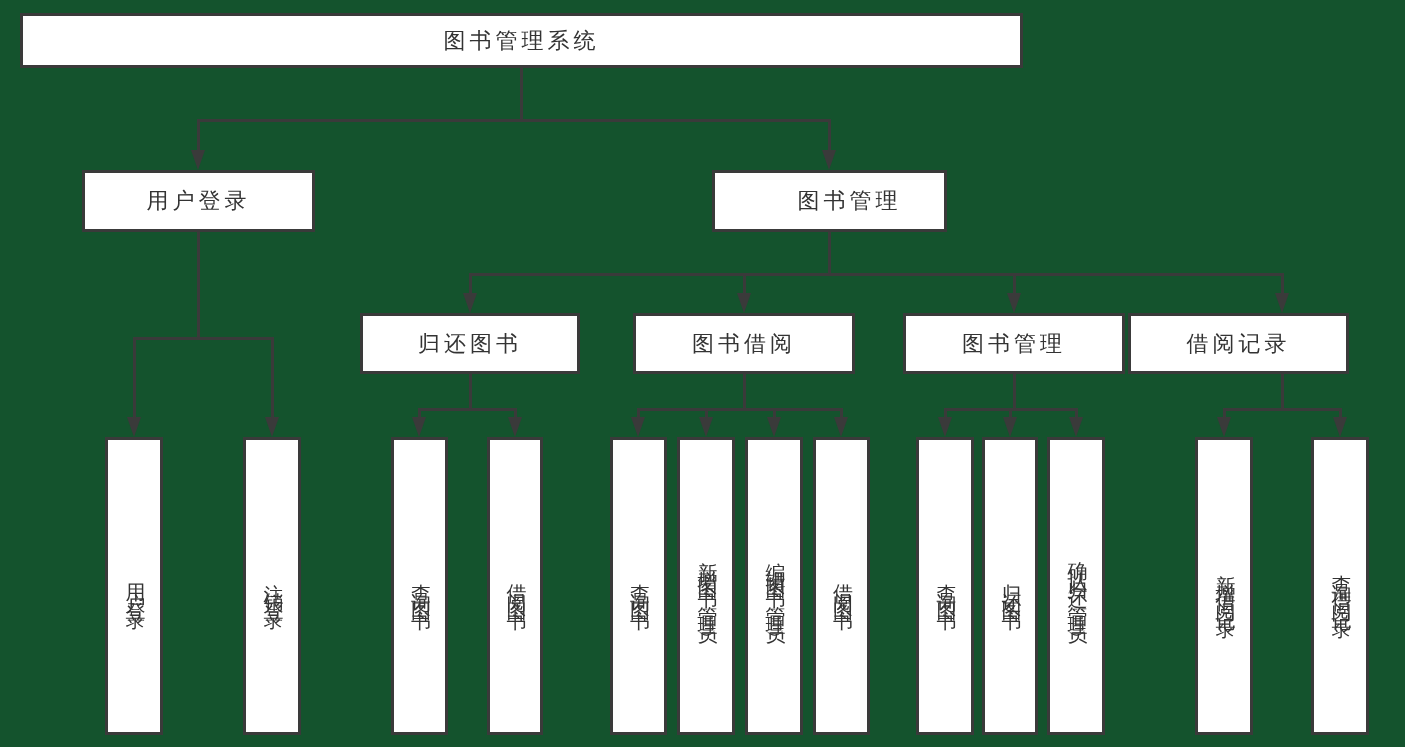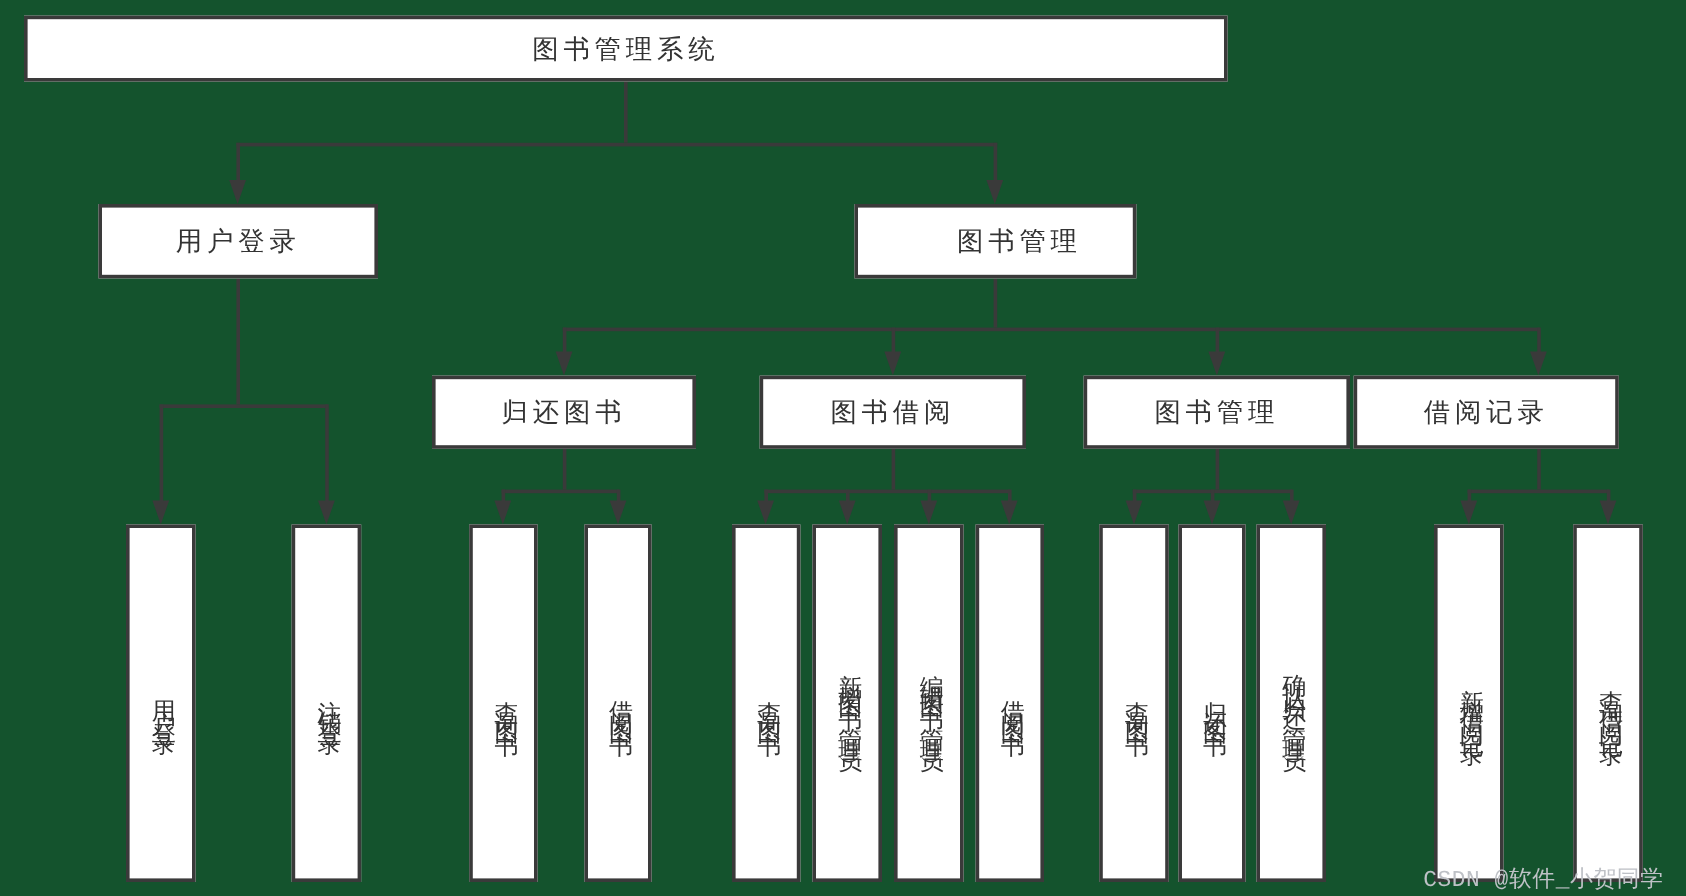--- a/index.html
+++ b/index.html
@@ -113,15 +113,14 @@
   <div class="node v" style="left:745px;top:437px;width:58px;height:298px;">编辑图书（管理员）</div>
   <div class="node v" style="left:813px;top:437px;width:57px;height:298px;">借阅图书</div>
 
   <div class="node v" style="left:916px;top:437px;width:58px;height:298px;">查询图书</div>
   <div class="node v" style="left:982px;top:437px;width:56px;height:298px;">归还图书</div>
   <div class="node v" style="left:1047px;top:437px;width:58px;height:298px;">确认归还（管理员）</div>
 
   <div class="node v" style="left:1195px;top:437px;width:58px;height:298px;">新增借阅记录</div>
   <div class="node v" style="left:1311px;top:437px;width:58px;height:298px;">查询借阅记录</div>
 
-  <div class="watermark">CSDN @软件_小贺同学</div>
 
 </div>
 
 </body></html>

